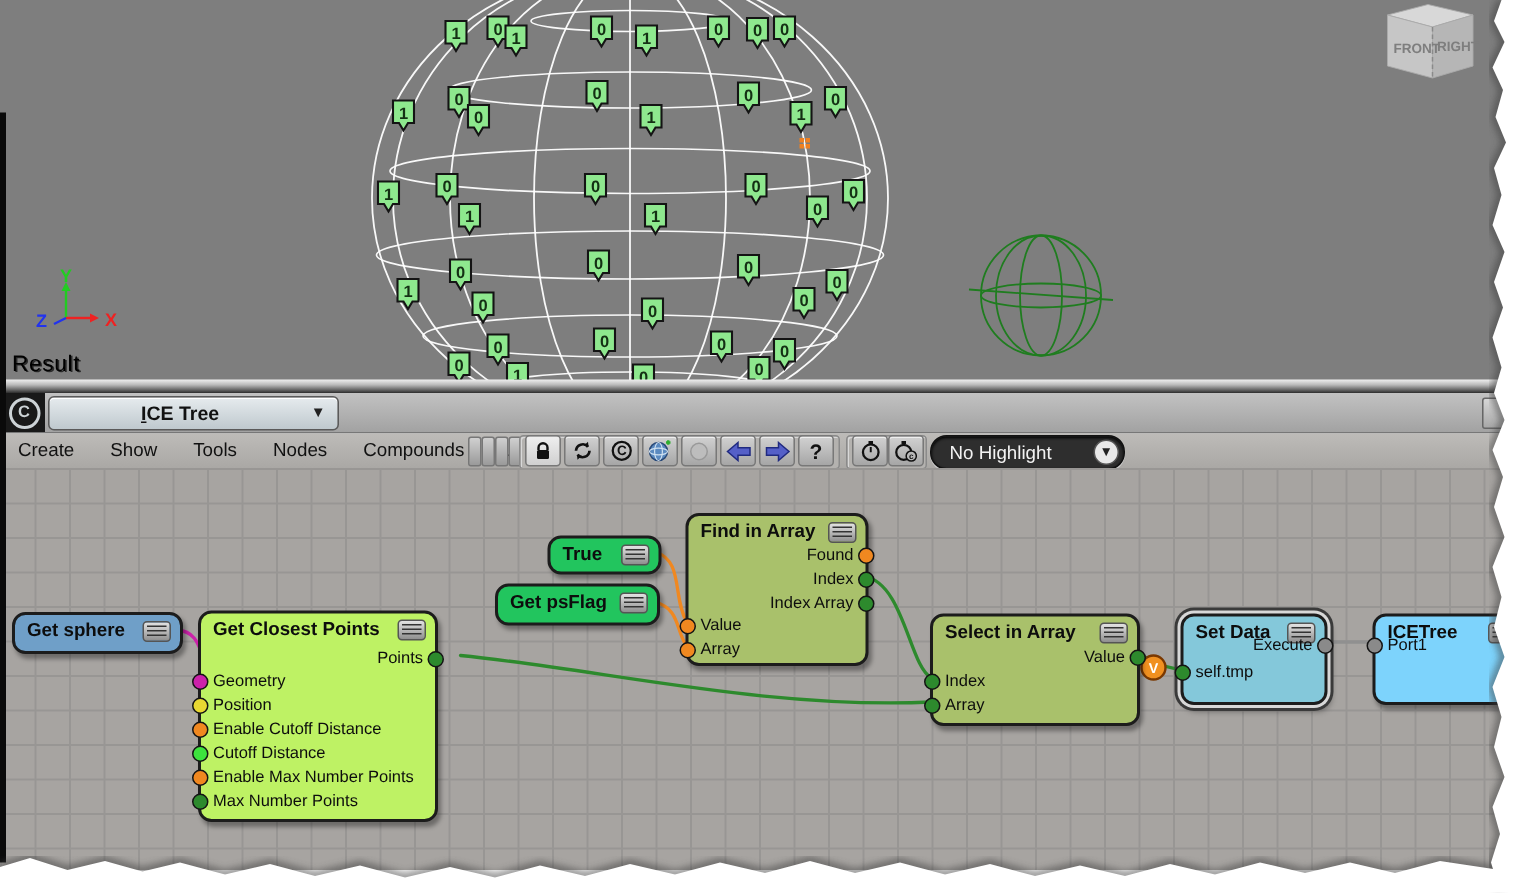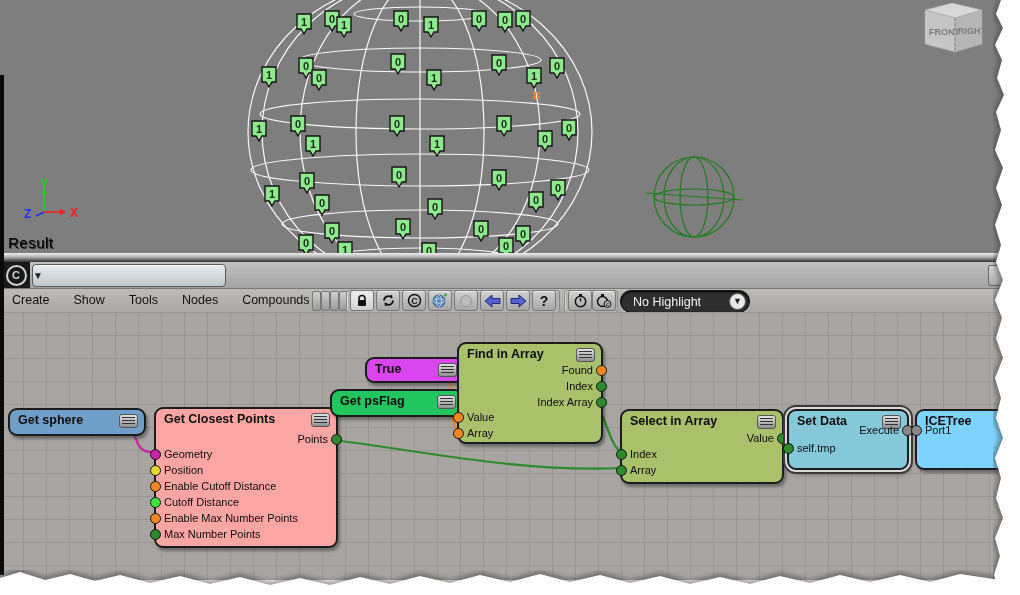--- a/index.html
+++ b/index.html
@@ -46,21 +46,21 @@
   .hl-drop .circ{width:15px;height:15px;border-radius:50%;background:#e8e8e8;color:#222;
     font-size:9px;text-align:center;line-height:15px;margin-right:3px;border:1px solid #555;}
   
   .graph{position:absolute;left:0;top:312px;width:1020px;height:268px;
     background-color:#a7a4a1;
     background-image:linear-gradient(#989694 1px,transparent 1px),
                      linear-gradient(90deg,#989694 1px,transparent 1px);
     background-size:23px 23px;}
   #wires{position:absolute;left:0;top:0;width:1020px;height:595px;z-index:3;pointer-events:none;}
   .node{position:absolute;border:2px solid #1c1c1c;border-radius:9px;z-index:4;
-    box-shadow:2px 3px 3px rgba(0,0,0,.35);padding-left:24px;}
+    box-shadow:2px 3px 3px rgba(0,0,0,.35);}
   .node.selected{box-shadow:0 0 0 2px #d8d8d8,0 0 0 4px #3a3a3a,2px 4px 4px rgba(0,0,0,.4);}
   .node .title{position:absolute;left:8px;top:3px;font-size:12.5px;font-weight:bold;color:#0d0d0d;white-space:nowrap;}
   .burger{position:absolute;right:6px;top:4px;width:17px;height:12px;border-radius:3px;
     border:1px solid #555;background:linear-gradient(#e2e2e2,#8f8f8f);}
   .burger i{display:block;height:1px;background:#333;margin:2px 2px 0 2px;}
   .port{position:absolute;font-size:11px;color:#0d0d0d;white-space:nowrap;line-height:11px;}
   .port.in{left:8px;}
   .port.out{right:8px;text-align:right;}
   .dot{position:absolute;width:9px;height:9px;border-radius:50%;border:1.5px solid #141414;z-index:5;}
   
@@ -273,20 +273,21 @@
   <div class="result">Result</div>
 </div>
 <div class="leftstrip"></div>
 
 <div class="win-topedge"></div>
 <div class="header">
   <div class="logo">
       <div class="ring">C</div>
     </div>
   <div class="viewsel">
+    <span class="lbl" id="viewsel-lbl"><u>I</u>CE Tree</span>
     <span class="tri">▼</span>
   </div>
   <div class="partial-btn"></div>
 </div>
 <div class="menubar">
   <span id="menu-items"><span class="menu-item">Create</span><span class="menu-item">Show</span><span class="menu-item">Tools</span><span class="menu-item">Nodes</span><span class="menu-item">Compounds</span><span class="menu-item">User Tools</span></span>
   <span id="toolbar"><span class="slat" style="left: 312px;"></span><span class="slat" style="left: 321px;"></span><span class="slat" style="left: 330px;"></span><span class="slat" style="left: 339px;"></span><span class="tbgroup" style="left: 346px; width: 212px;"></span><span class="tbgroup" style="left: 564px; width: 52px;"></span><span class="tbtn" style="left: 350px; background: linear-gradient(rgb(239, 239, 239), rgb(208, 208, 208));">
         <svg width="14" height="14" viewBox="0 0 14 14">
           <path d="M4 6 V4.5 a3 3 0 0 1 6 0 V6" fill="none" stroke="#111" stroke-width="1.6"></path>
           <rect x="3" y="6" width="8" height="6" rx="1" fill="#111"></rect>
@@ -360,21 +361,21 @@
   </svg>
 <div id="nodes">
     <div class="node" style="left: 8px; top: 408px; width: 110px; height: 24px; background: rgb(111, 159, 200);">
       <span class="title">Get sphere</span>
       <span class="burger">
         <i></i>
         <i></i>
         <i></i>
       </span>
     </div>
-    <div class="node" style="left: 154px; top: 407px; width: 156px; height: 137px; background: #fca5a5;">
+    <div class="node" style="left: 132px; top: 407px; width: 156px; height: 137px; background: #bef264;">
       <span class="title">Get Closest Points</span>
       <span class="burger">
         <i></i>
         <i></i>
         <i></i>
       </span>
       <span class="port out" style="top: 25px;">Points</span>
       <span class="dot" style="right: -6px; top: 25px; background: rgb(45, 138, 45);"></span>
       <span class="port in" style="top: 40px;">Geometry</span>
       <span class="dot" style="left: -6px; top: 40px; background: rgb(204, 34, 170);"></span>
@@ -382,21 +383,21 @@
       <span class="dot" style="left: -6px; top: 56px; background: rgb(232, 216, 50);"></span>
       <span class="port in" style="top: 72px;">Enable Cutoff Distance</span>
       <span class="dot" style="left: -6px; top: 72px; background: rgb(240, 136, 32);"></span>
       <span class="port in" style="top: 88px;">Cutoff Distance</span>
       <span class="dot" style="left: -6px; top: 88px; background: rgb(61, 226, 61);"></span>
       <span class="port in" style="top: 104px;">Enable Max Number Points</span>
       <span class="dot" style="left: -6px; top: 104px; background: rgb(240, 136, 32);"></span>
       <span class="port in" style="top: 120px;">Max Number Points</span>
       <span class="dot" style="left: -6px; top: 120px; background: rgb(45, 138, 45);"></span>
     </div>
-    <div class="node" style="left: 365px; top: 357px; width: 72px; height: 22px; background: #d946ef;">
+    <div class="node" style="left: 365px; top: 357px; width: 72px; height: 22px; background: #22c55e;">
       <span class="title">True</span>
       <span class="burger">
         <i></i>
         <i></i>
         <i></i>
       </span>
     </div>
     <div class="node" style="left: 330px; top: 389px; width: 106px; height: 24px; background: #22c55e;">
       <span class="title">Get psFlag</span>
       <span class="burger">

